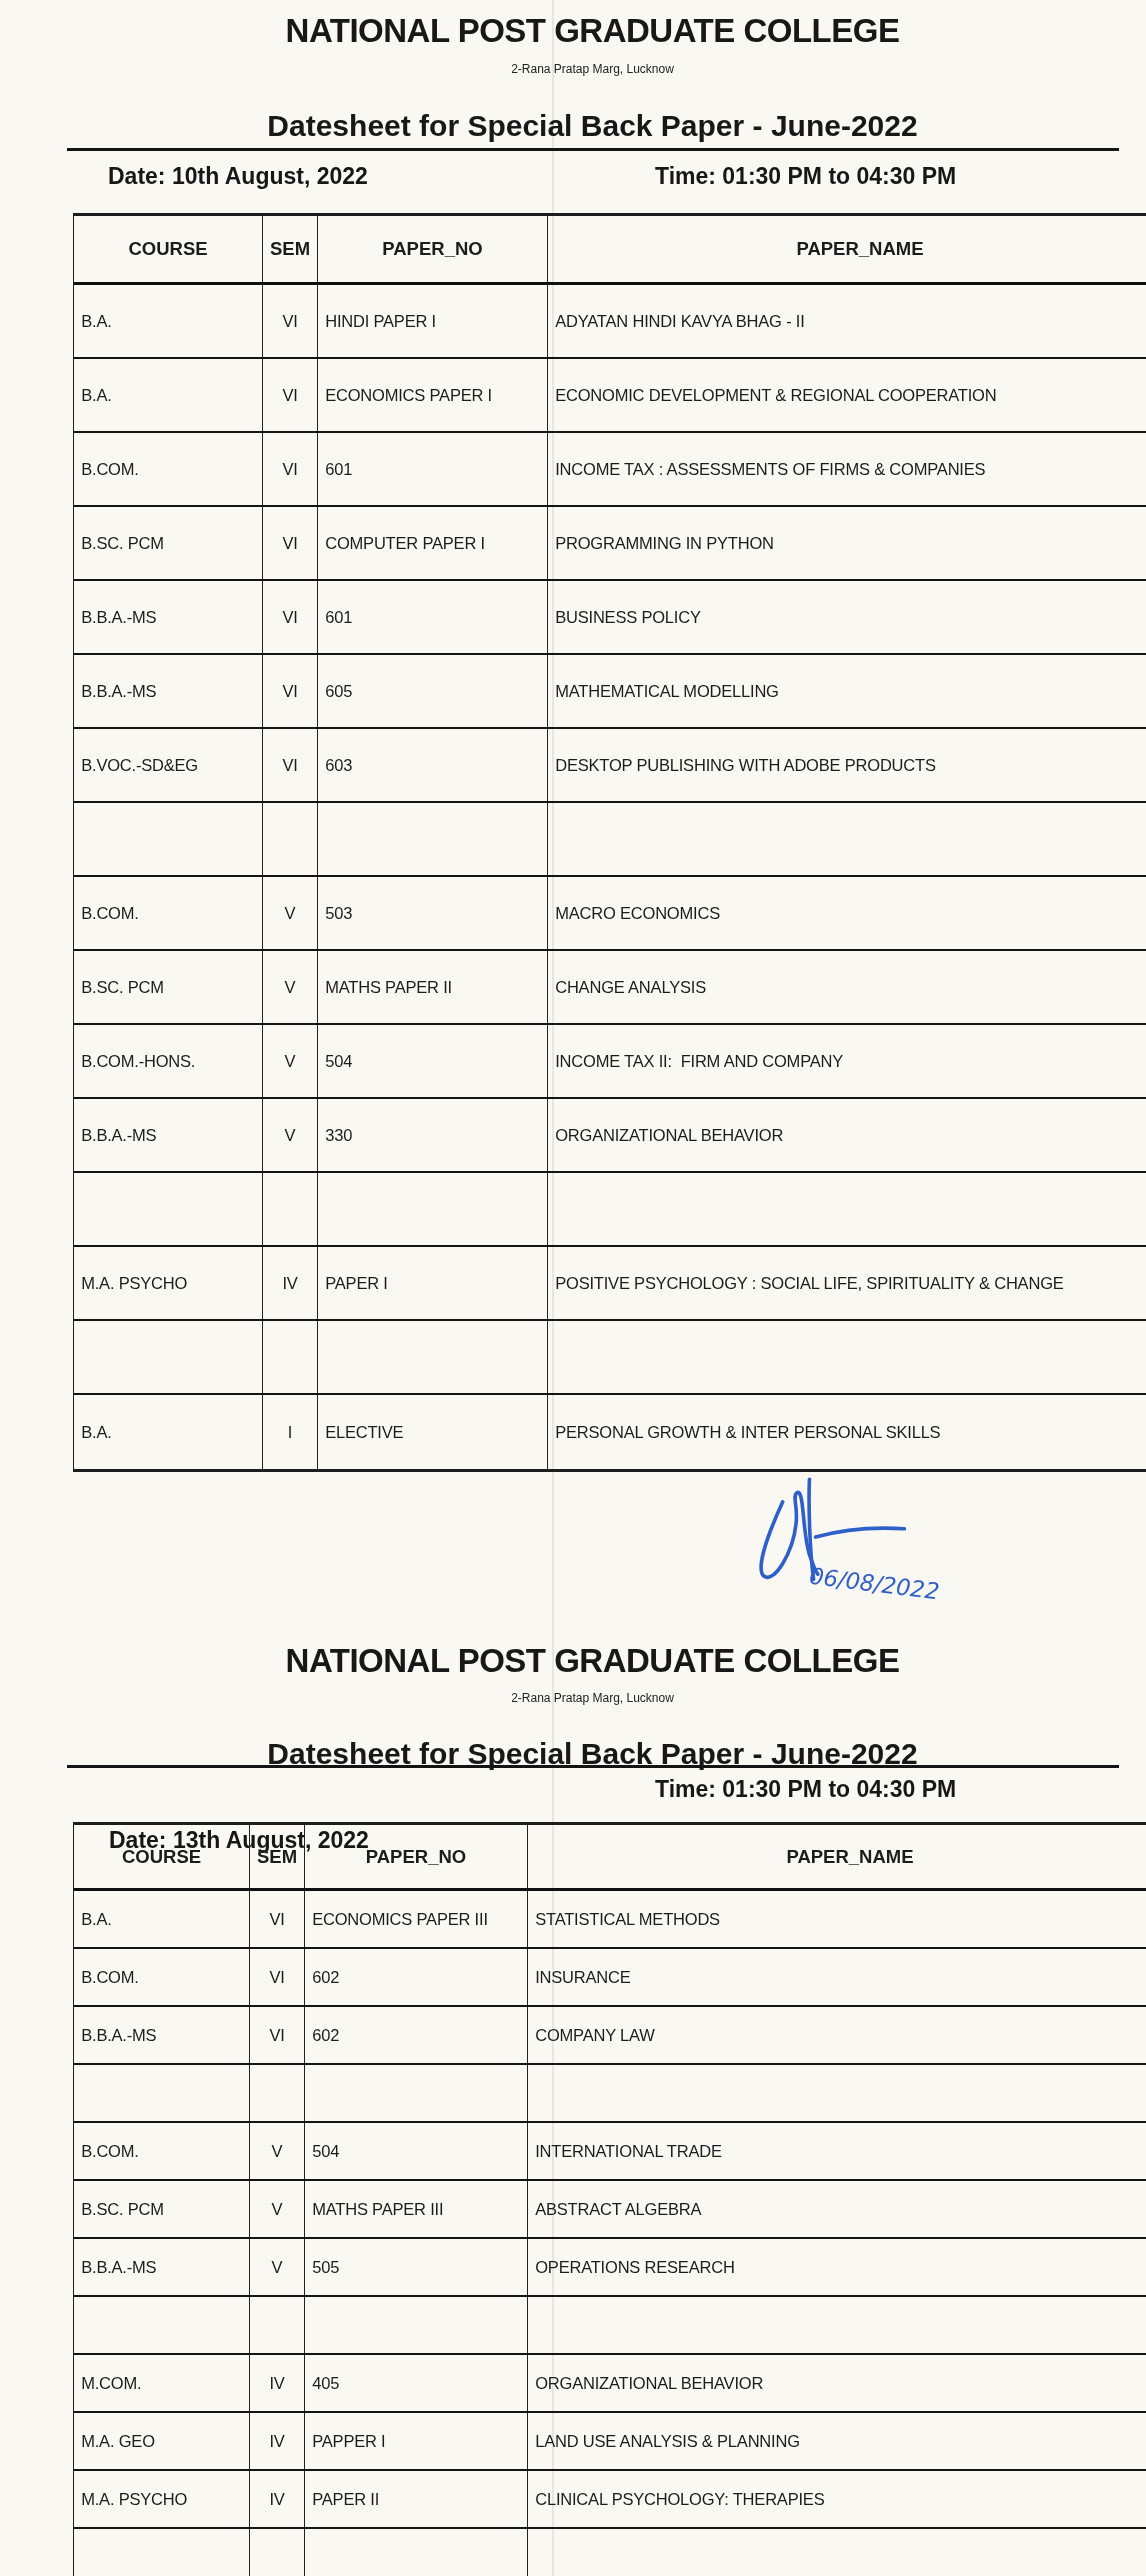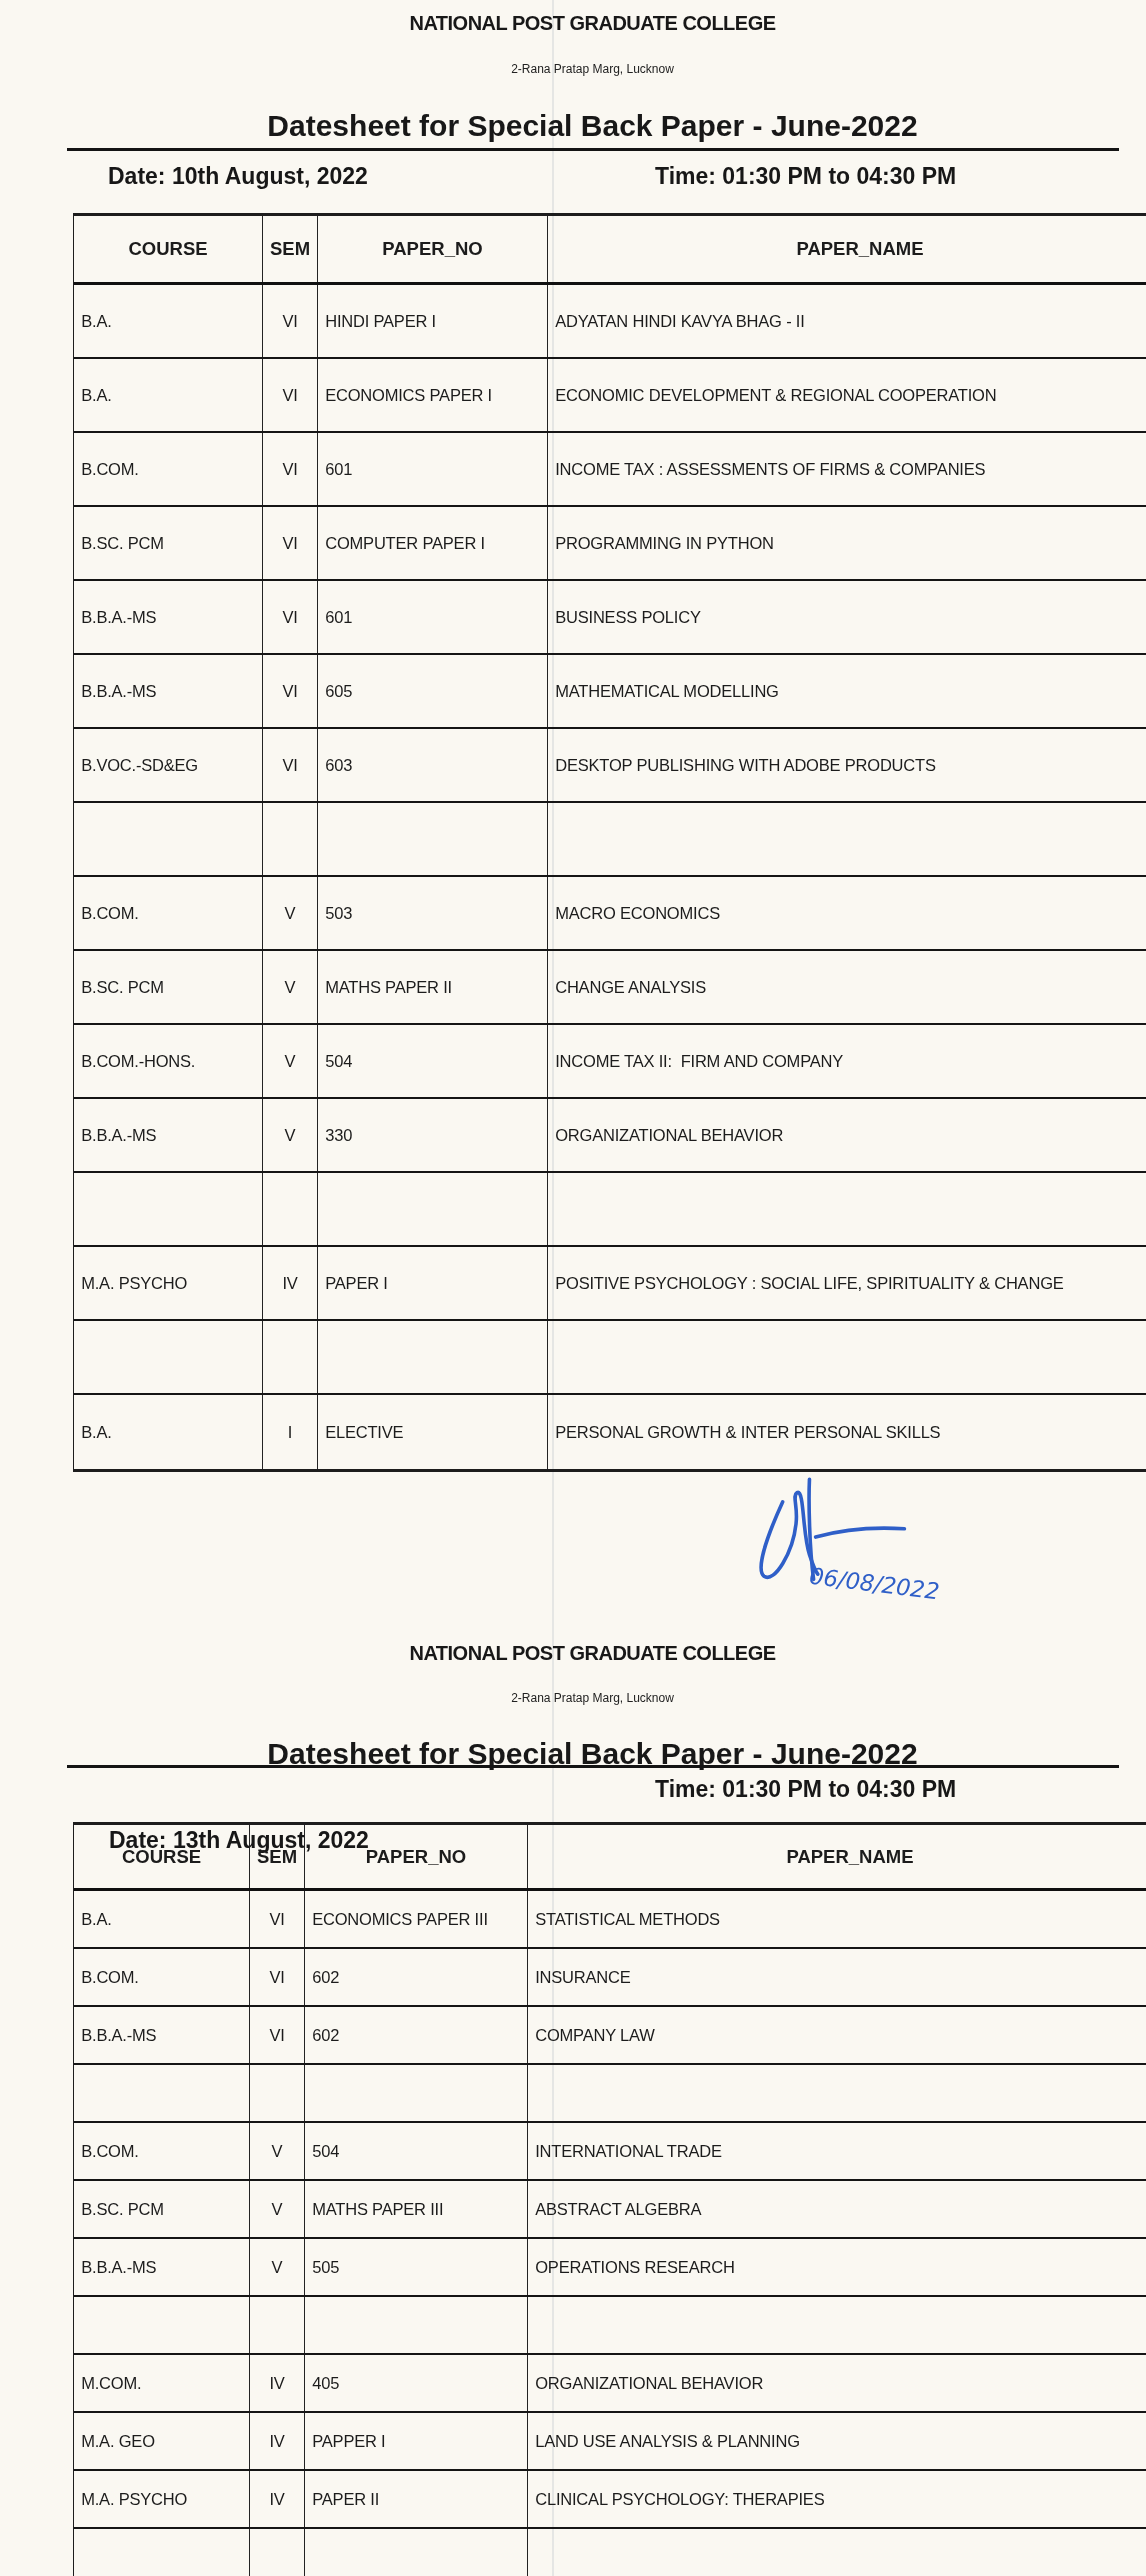--- a/index.html
+++ b/index.html
@@ -12,21 +12,21 @@
   #sheet{
     position:relative;width:1146px;height:3265px;
     background:#faf8f2;
     overflow:hidden;
   }
   .fold-line{
     position:absolute;top:0;left:552px;width:1.5px;height:3265px;
     background:rgba(125,138,155,0.16);
   }
   .page-header{position:absolute;left:72px;width:1041px;text-align:center;}
-  .college-title{font-size:20px;font-weight:bold;letter-spacing:-0.5px;color:#181818;}
+  .college-title{font-size:33px;font-weight:bold;letter-spacing:-0.5px;color:#181818;}
   .college-address{font-size:12px;color:#222;}
   .sheet-title{font-size:30px;font-weight:bold;color:#181818;}
   .sep{position:absolute;left:67px;width:1052px;height:2.6px;background:#141414;}
   .datetime{position:absolute;font-size:23px;font-weight:bold;white-space:pre;color:#171717;}
   .tbl{
     position:absolute;left:73px;width:1100px;
     border:1.5px solid #1d1d1d;border-top-width:3.1px;border-bottom-width:3.1px;
     box-sizing:border-box;background:transparent;
   }
   .row{display:grid;border-bottom:2.6px solid #151515;box-sizing:border-box;align-items:stretch;}

